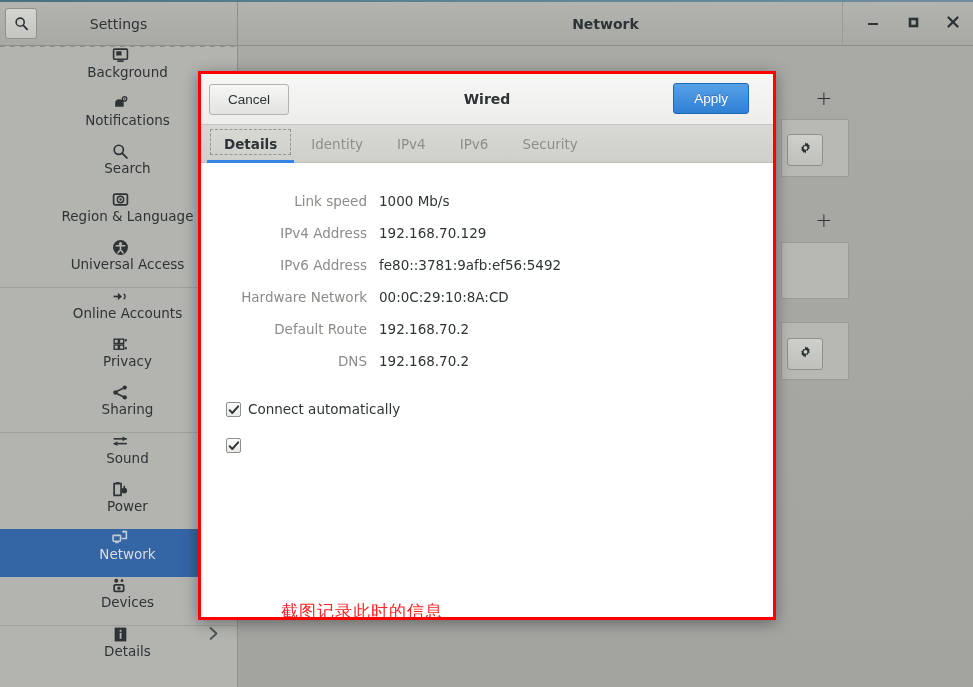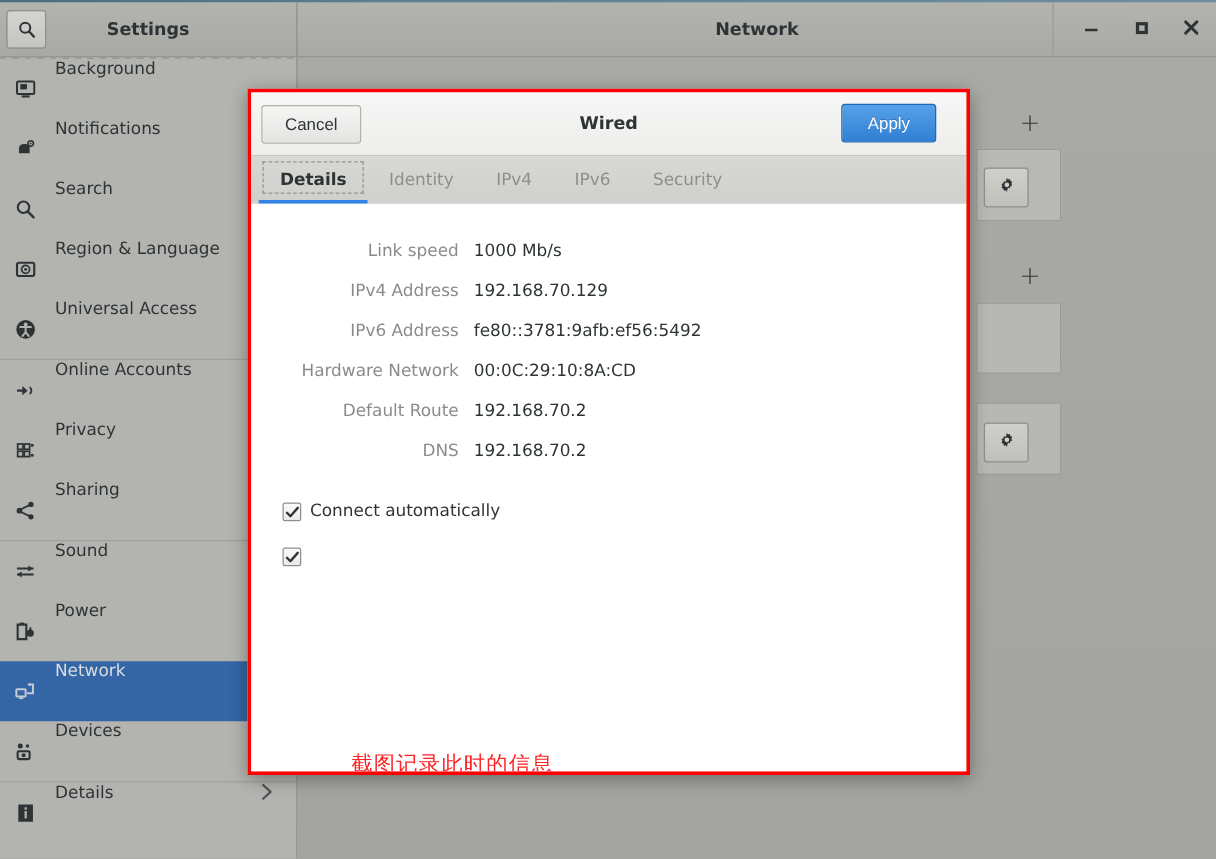--- a/index.html
+++ b/index.html
@@ -38,21 +38,21 @@
     width: 32px; height: 31px; margin-left: 5px;
     background: linear-gradient(to bottom, #d4d4d1 0%, #c4c4c1 100%);
     border: 1px solid #8f8f8b;
     border-radius: 3px;
     display: flex; align-items: center; justify-content: center;
     cursor: pointer;
   }
   .search-btn svg { display:block; }
   .hb-left-title {
     position: absolute; left: 0; right: 0; text-align: center;
-    font-weight: bold; font-size: 14px; color: #2e3436;
+    font-weight: normal; font-size: 14px; color: #2e3436;
     pointer-events: none;
   }
   .hb-right {
     flex: 1; height: 100%; position: relative;
     display: flex; align-items: center;
   }
   .hb-right-title {
     position: absolute; left: 0; right: 0; text-align: center;
     font-weight: bold; font-size: 14px; color: #2e3436;
   }
@@ -75,22 +75,22 @@
     background: #b3b3b0;
     border-right: 1px solid #8d8d89;
     overflow: hidden;
   }
   .sb-dashed {
     height: 1px; margin: 0;
     background: repeating-linear-gradient(to right,
        #8d8d89 0 5px, transparent 5px 10px);
   }
   .sb-item {
-    height: 48px; display: flex; 
-    padding-left: 12px; cursor: pointer; position: relative;
+    height: 48px; display: flex; align-items: center;
+    padding-left: 12px; cursor: pointer; position: relative; flex-direction: column;
   }
   .sb-item .sb-icon {
     width: 26px; display: flex; align-items: center; justify-content: flex-start;
     color: #2e3436;
   }
   .sb-item .sb-label {
     font-size: 13.5px; color: #2e3436; margin-left: 6px;
   }
   .sb-item.selected { background: #3465a4; }
   .sb-item.selected .sb-label { color: #d9dde2; }

